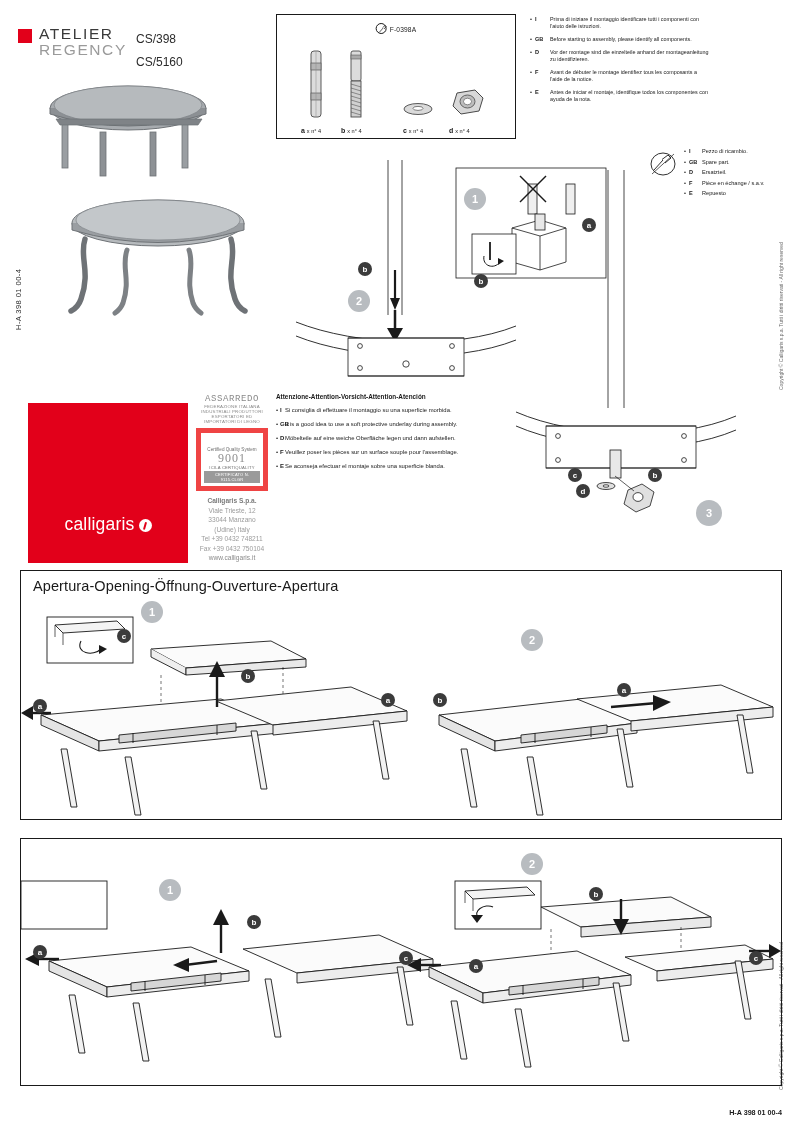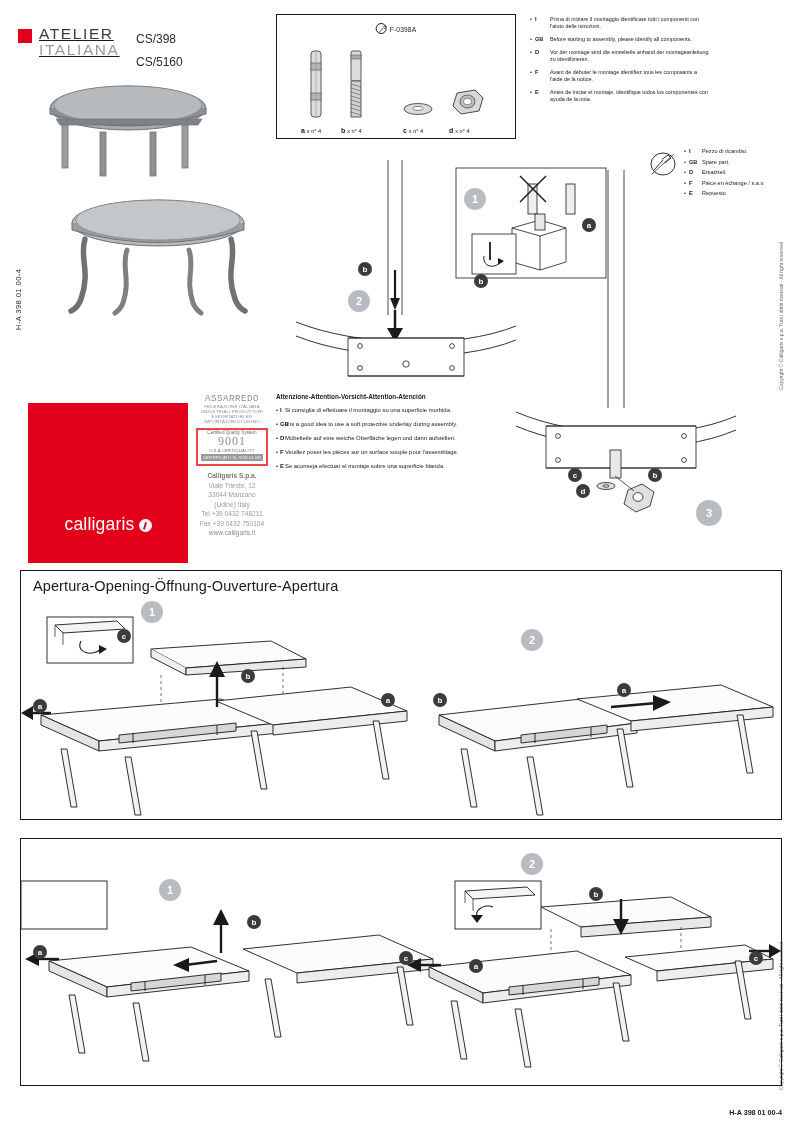--- a/index.html
+++ b/index.html
@@ -14,21 +14,21 @@
     overflow: hidden;
   }
   .page { position: relative; width: 802px; height: 1127px; }
 
   
   .brand { position: absolute; left: 18px; top: 26px; width: 250px; }
   .brand-row { display: flex; align-items: flex-start; }
   .brand-square {
     width: 14px; height: 14px; background: #e2001a; margin-right: 7px; margin-top: 3px;
   }
-  .brand-names { line-height: 1.02; text-decoration: underline; }
+  .brand-names { line-height: 1.02; }
   .brand-l1 { font-size: 15.5px; letter-spacing: 1.6px; color: #3a3a3a; }
   .brand-l2 { font-size: 15.5px; letter-spacing: 1.6px; color: #9a9a9a; }
   .brand-codes {
     position: absolute; left: 118px; top: 2px; font-size: 12px; color: #2b2b2b; line-height: 1.9;
   }
 
   
   .prod { position: absolute; }
   .prod1 { left: 30px; top: 78px; width: 200px; height: 105px; }
   .prod2 { left: 55px; top: 195px; width: 210px; height: 125px; }
@@ -58,21 +58,21 @@
     content: ""; position: absolute; left: 5px; top: 2.5px;
     width: 2.4px; height: 8px; background: #e2001a; border-radius: 1px;
     transform: rotate(16deg);
   }
 
   
   .cert { position: absolute; left: 196px; top: 394px; width: 72px; text-align: center; }
   .cert-title { font-size: 9px; color: #8a8a8a; letter-spacing: .6px; font-family: Liberation Mono, monospace; }
   .cert-sub { font-size: 4.4px; color: #8a8a8a; letter-spacing: .2px; }
   .cert-box {
-    margin-top: 4px; border: 2px solid #ef4444; padding: 0 3px 3px;
+    margin-top: 4px; border: 5px solid #ef4444; padding: 14px 3px 3px;
   }
   .cert-box-l1 { font-size: 4.6px; color: #6f6f6f; }
   .cert-box-iso {
     font-size: 12px; color: #8f8f8f; font-family: "Liberation Serif", serif;
     letter-spacing: 1px; line-height: 1.1;
   }
   .cert-box-l3 { font-size: 4.2px; color: #6f6f6f; letter-spacing: .2px; }
   .cert-box-bar {
     margin-top: 1px; background: #9a9a9a; color: #fff; font-size: 4px;
     letter-spacing: .2px; padding: 1px 0;
@@ -173,21 +173,21 @@
 </head>
 <body>
 
 <div class="page">
 
   <div class="brand">
     <div class="brand-row">
       <div class="brand-square"></div>
       <div class="brand-names">
         <div class="brand-l1">ATELIER</div>
-        <div class="brand-l2">ITALIANA</div>
+        <div class="brand-l2">REGENCY</div>
       </div>
     </div>
     <div class="brand-codes">
       <div>CS/398</div>
       <div>CS/5160</div>
     </div>
   </div>
 
   <div class="prod prod1">
     <svg viewBox="0 0 200 105" width="200" height="105">

